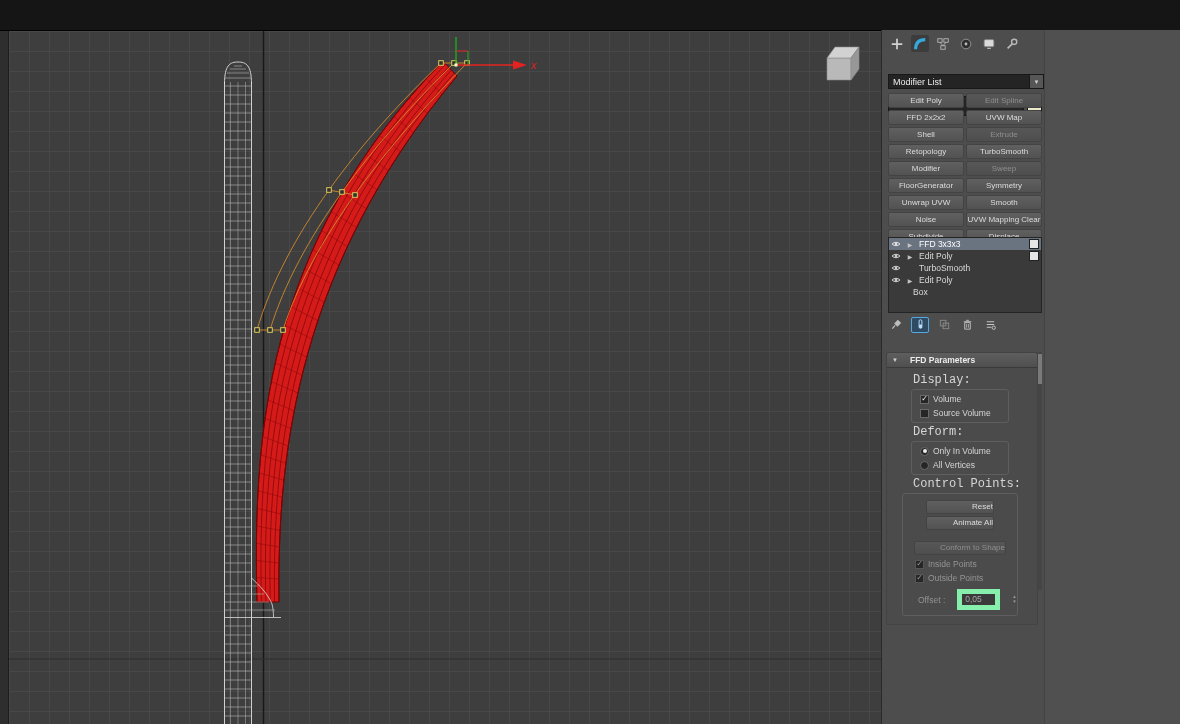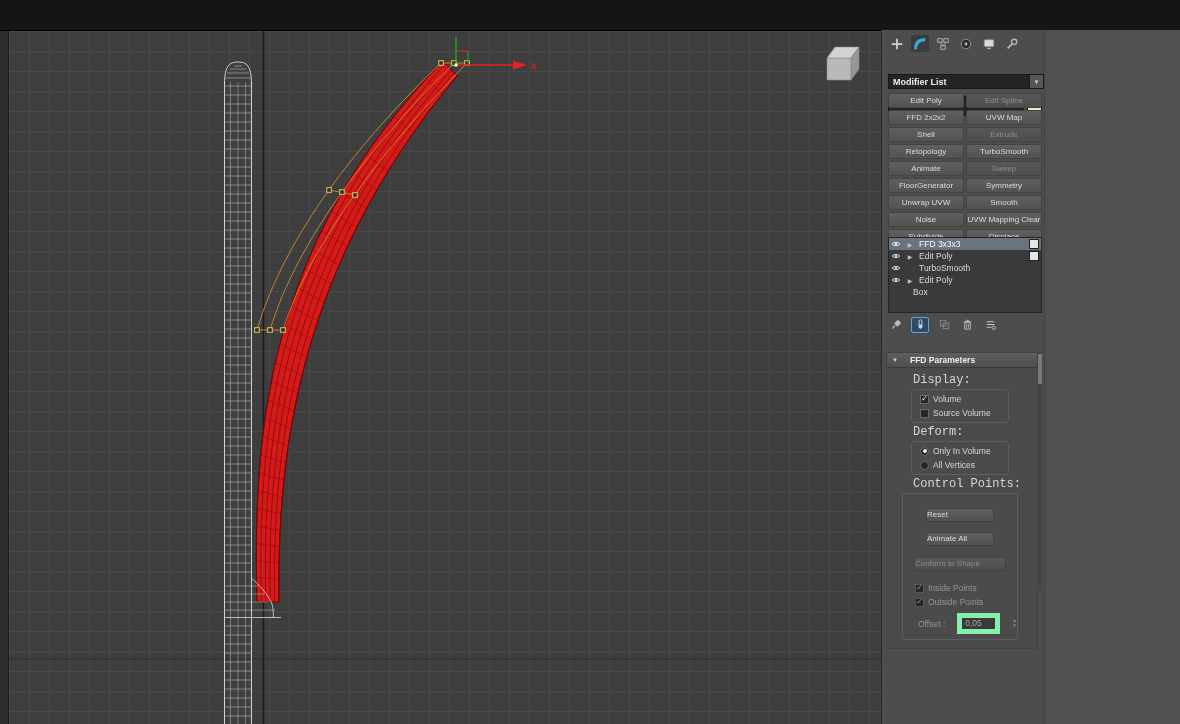--- a/index.html
+++ b/index.html
@@ -17,21 +17,21 @@
   #cp-tabs{position:absolute;left:6px;top:5px;height:18px;display:flex;gap:5px;}
   .cp-tab{width:18px;height:17px;display:flex;align-items:center;justify-content:center;border-radius:2px;}
   .cp-tab.active{background:#3c3c3c;}
   .cp-tab svg{display:block;}
 
   #name-row{position:absolute;left:6px;top:26px;width:154px;height:20px;display:flex;gap:3px;margin-top:40px;}
   #obj-name{flex:1;background:#242424;border:1px solid #181818;color:#ededed;font-size:9px;line-height:12px;padding-left:4px;}
   #obj-color{width:13px;height:13px;background:#ece9c8;border:1px solid #141414;}
 
   #mod-list{position:absolute;left:6px;top:44px;width:154px;height:13px;background:#242424;border:1px solid #181818;
-    color:#ececec;font-size:9px;display:flex;align-items:center;font-weight:bold;}
+    color:#ececec;font-size:9px;display:flex;align-items:center;}
   .ml-label{flex:1;padding-left:4px;}
   .dd-btn{width:13px;height:13px;background:#565656;border-left:1px solid #181818;display:flex;align-items:center;justify-content:center;font-size:6px;color:#cfcfcf;}
 
   #btn-grid{position:absolute;left:6px;top:63px;width:154px;display:grid;grid-template-columns:1fr 1fr;gap:2px;}
   .mbtn{height:13px;background:linear-gradient(#606060,#525252);border:1px solid #434343;border-radius:2px;
     color:#dcdcdc;font-size:8px;display:flex;align-items:center;justify-content:center;white-space:nowrap;overflow:hidden;}
   .mbtn.dis{color:#8f8f8f;background:linear-gradient(#575757,#4e4e4e);}
 
   #stack{position:absolute;left:6px;top:207px;width:154px;height:76px;background:#3a3a3a;border:1px solid #242424;box-sizing:border-box;}
   .srow{height:12px;display:flex;align-items:center;font-size:8.5px;color:#dadada;padding-left:2px;gap:6px;}
@@ -55,22 +55,22 @@
   .gbox{border:1px solid #5e5e5e;border-radius:3px;margin-left:24px;width:98px;padding:2px 0 2px 8px;box-sizing:border-box;}
   .gbox.cpg{margin-left:15px;width:116px;padding:4px 0 5px 0;}
   .chk{display:flex;align-items:center;gap:4px;font-size:8.5px;color:#d6d6d6;height:14px;}
   .chk.dis{color:#949494;}
   .cbx{width:9px;height:9px;background:#262626;border:1px solid #6a6a6a;display:flex;align-items:center;justify-content:center;
     font-size:8px;color:#f0f0f0;line-height:1;box-sizing:border-box;}
   .chk.dis .cbx{border-color:#565656;color:#9a9a9a;}
   .rbx{width:9px;height:9px;border-radius:50%;background:#262626;border:1px solid #6a6a6a;position:relative;box-sizing:border-box;}
   .radio.sel .rbx::after{content:'';position:absolute;left:1.5px;top:1.5px;width:4px;height:4px;border-radius:50%;background:#ededed;}
   .cp-inset{padding-left:12px;}
-  .robtn{display:block;margin:10px auto;width:66px;height:12px;background:linear-gradient(#606060,#525252);
-    border:1px solid #434343;border-radius:2px;color:#dcdcdc;font-size:8px;text-align:left;line-height:12px;}
+  .robtn{display:block;margin:2px auto;width:66px;height:12px;background:linear-gradient(#606060,#525252);
+    border:1px solid #434343;border-radius:2px;color:#dcdcdc;font-size:8px;text-align:right;line-height:12px;}
   .robtn.wide{width:90px;margin-top:11px;}
   .robtn.dis{color:#8f8f8f;background:linear-gradient(#575757,#4e4e4e);}
   .offset-row{display:flex;align-items:center;gap:12px;margin:4px 0 0 15px;font-size:8.5px;color:#949494;}
   .spin-val{width:30px;height:11px;background:#3a3a3a;border:5px solid #86efac;color:#a8a8a8;padding-left:3px;line-height:11px;box-sizing:content-box;}
   .spinners{display:flex;flex-direction:column;font-size:4.5px;color:#9a9a9a;line-height:4.5px;}
   .ro-scroll{position:absolute;left:156px;top:322px;width:4px;height:238px;background:#454545;}
   .ro-thumb{position:absolute;left:0;top:2px;width:4px;height:30px;background:#7a7a7a;}
 </style>
 </head>
 <body>
@@ -295,21 +295,21 @@
 
   <div id="btn-grid">
     <div class="mbtn">Edit Poly</div>
     <div class="mbtn dis">Edit Spline</div>
     <div class="mbtn">FFD 2x2x2</div>
     <div class="mbtn">UVW Map</div>
     <div class="mbtn">Shell</div>
     <div class="mbtn dis">Extrude</div>
     <div class="mbtn">Retopology</div>
     <div class="mbtn">TurboSmooth</div>
-    <div class="mbtn">Animate</div>
+    <div class="mbtn">Modifier</div>
     <div class="mbtn dis">Sweep</div>
     <div class="mbtn">FloorGenerator</div>
     <div class="mbtn">Symmetry</div>
     <div class="mbtn">Unwrap UVW</div>
     <div class="mbtn">Smooth</div>
     <div class="mbtn">Noise</div>
     <div class="mbtn">UVW Mapping Clear</div>
     <div class="mbtn">Subdivide</div>
     <div class="mbtn">Displace</div>
   </div>

